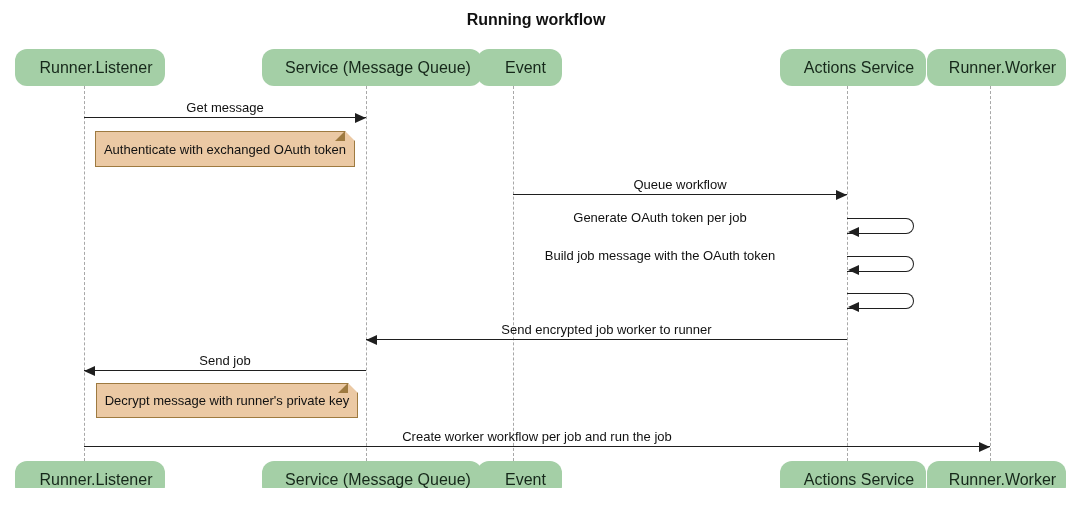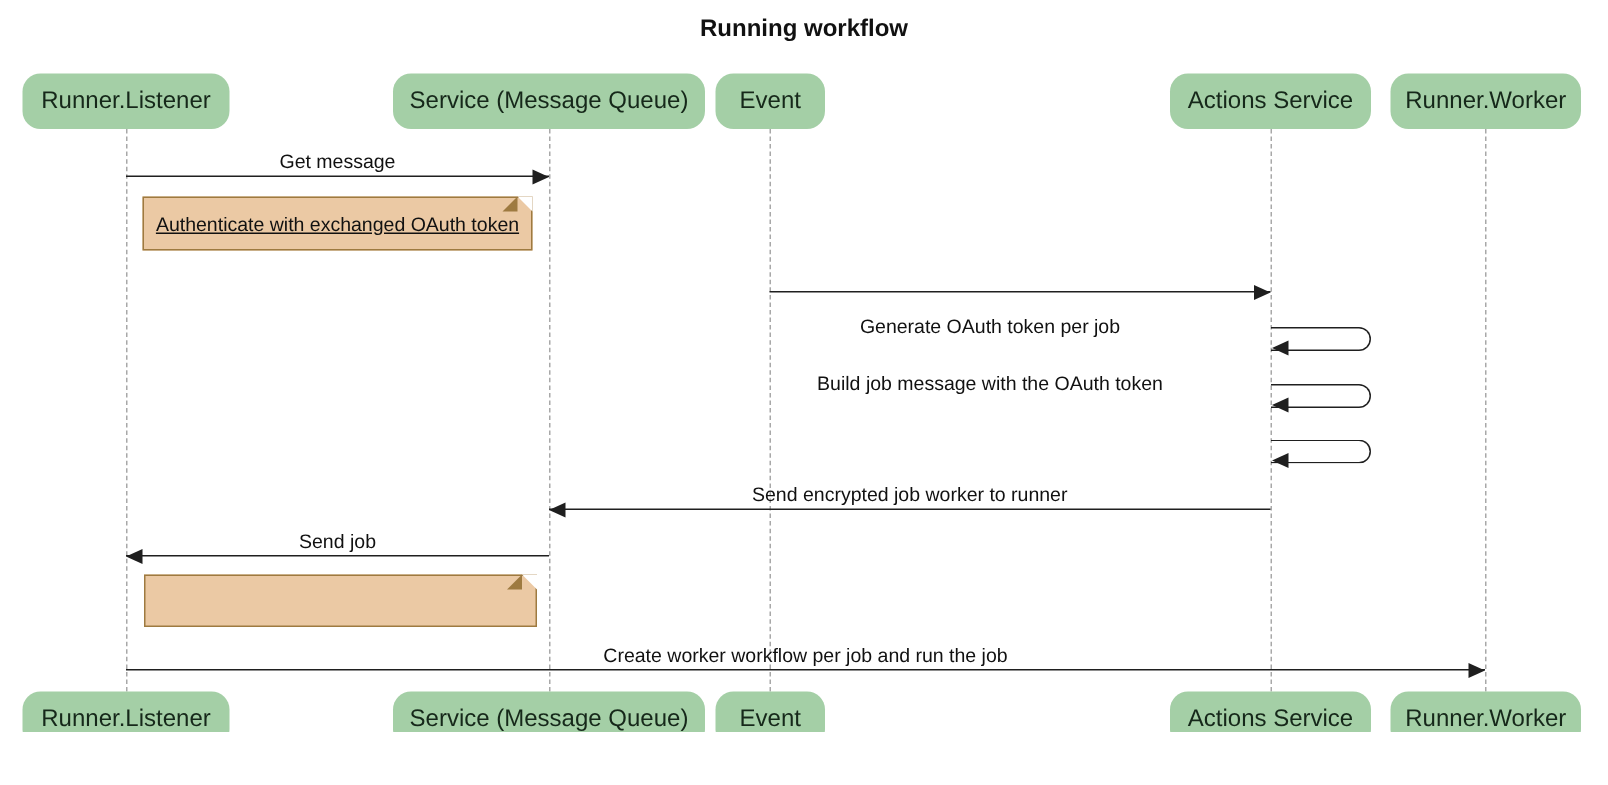--- a/index.html
+++ b/index.html
@@ -12,21 +12,21 @@
     font-size:16px;font-weight:bold;color:#111;
   }
   .lifeline{
     position:absolute;top:86px;height:375px;width:0;
     border-left:1px dashed var(--lifeline,#a8a8a8);
   }
   .actor{
     position:absolute;height:37px;border-radius:12px;
     background:var(--actor_fill,#a4cfa6);
     display:flex;align-items:center;justify-content:center;
-    font-size:16px;color:#16281a;white-space:nowrap;
+    font-size:16px;color:#16281a;white-space:nowrap;padding-left:12px;
   }
   .msg-label{
     position:absolute;height:16px;line-height:16px;font-size:13px;
     text-align:center;color:#111;white-space:nowrap;
   }
   .msg-label.right{}
   .line{
     position:absolute;height:0;border-top:1.5px solid var(--line,#1f1f1f);
   }
   .arr{position:absolute;width:0;height:0;border-top:5px solid transparent;border-bottom:5px solid transparent;}
@@ -34,21 +34,21 @@
   .arr.l{border-right:11px solid var(--line,#1f1f1f);}
   .selfloop{
     position:absolute;width:66px;height:14px;
     border:1.5px solid var(--line,#1f1f1f);border-left:none;
     border-radius:0 9px 9px 0;
   }
   .note{
     position:absolute;background:var(--note_fill,#ebc9a4);
     border:1px solid var(--note_border,#9e7a40);
     display:flex;align-items:center;justify-content:center;
-    font-size:13px;color:#111;white-space:nowrap;text-decoration:underline;
+    font-size:13px;color:#111;white-space:nowrap;
   }
   .fold-cut{
     position:absolute;top:-1px;right:-1px;width:0;height:0;
     border-top:10px solid #ffffff;border-left:10px solid transparent;
   }
   .fold-flap{
     position:absolute;top:-1px;right:9px;width:0;height:0;
     border-bottom:10px solid var(--note_border,#9e7a40);border-left:10px solid transparent;
   }
 </style>
@@ -74,20 +74,21 @@
   <div class="msg-label" style="left:84px;top:100px;width:282px">Get message</div>
   <div class="line" style="left:84px;top:117px;width:282px"></div>
   <div class="arr r" style="left:355px;top:113px"></div>
 
   <div class="note" style="left:95px;top:131px;width:258px;height:34px">
     <span>Authenticate with exchanged OAuth token</span>
     <span class="fold-cut"></span>
     <span class="fold-flap"></span>
   </div>
 
+  <div class="msg-label" style="left:513px;top:177px;width:334px">Queue workflow</div>
   <div class="line" style="left:513px;top:194px;width:334px"></div>
   <div class="arr r" style="left:836px;top:190px"></div>
 
   <div class="msg-label right" style="right:232px;top:210px;width:360px">Generate OAuth token per job</div>
   <div class="selfloop" style="left:847px;top:218px"></div>
   <div class="arr l" style="left:848px;top:227px"></div>
 
   <div class="msg-label right" style="right:232px;top:248px;width:360px">Build job message with the OAuth token</div>
   <div class="selfloop" style="left:847px;top:256px"></div>
   <div class="arr l" style="left:848px;top:265px"></div>
@@ -97,20 +98,21 @@
 
   <div class="msg-label" style="left:366px;top:322px;width:481px">Send encrypted job worker to runner</div>
   <div class="line" style="left:366px;top:339px;width:481px"></div>
   <div class="arr l" style="left:366px;top:335px"></div>
 
   <div class="msg-label" style="left:84px;top:353px;width:282px">Send job</div>
   <div class="line" style="left:84px;top:370px;width:282px"></div>
   <div class="arr l" style="left:84px;top:366px"></div>
 
   <div class="note" style="left:96px;top:383px;width:260px;height:33px">
+    <span>Decrypt message with runner's private key</span>
     <span class="fold-cut"></span>
     <span class="fold-flap"></span>
   </div>
 
   <div class="msg-label" style="left:84px;top:429px;width:906px">Create worker workflow per job and run the job</div>
   <div class="line" style="left:84px;top:446px;width:906px"></div>
   <div class="arr r" style="left:979px;top:442px"></div>
 
   <div class="actor" style="left:15px;top:461px;width:138px">Runner.Listener</div>
   <div class="actor" style="left:262px;top:461px;width:208px">Service (Message Queue)</div>

